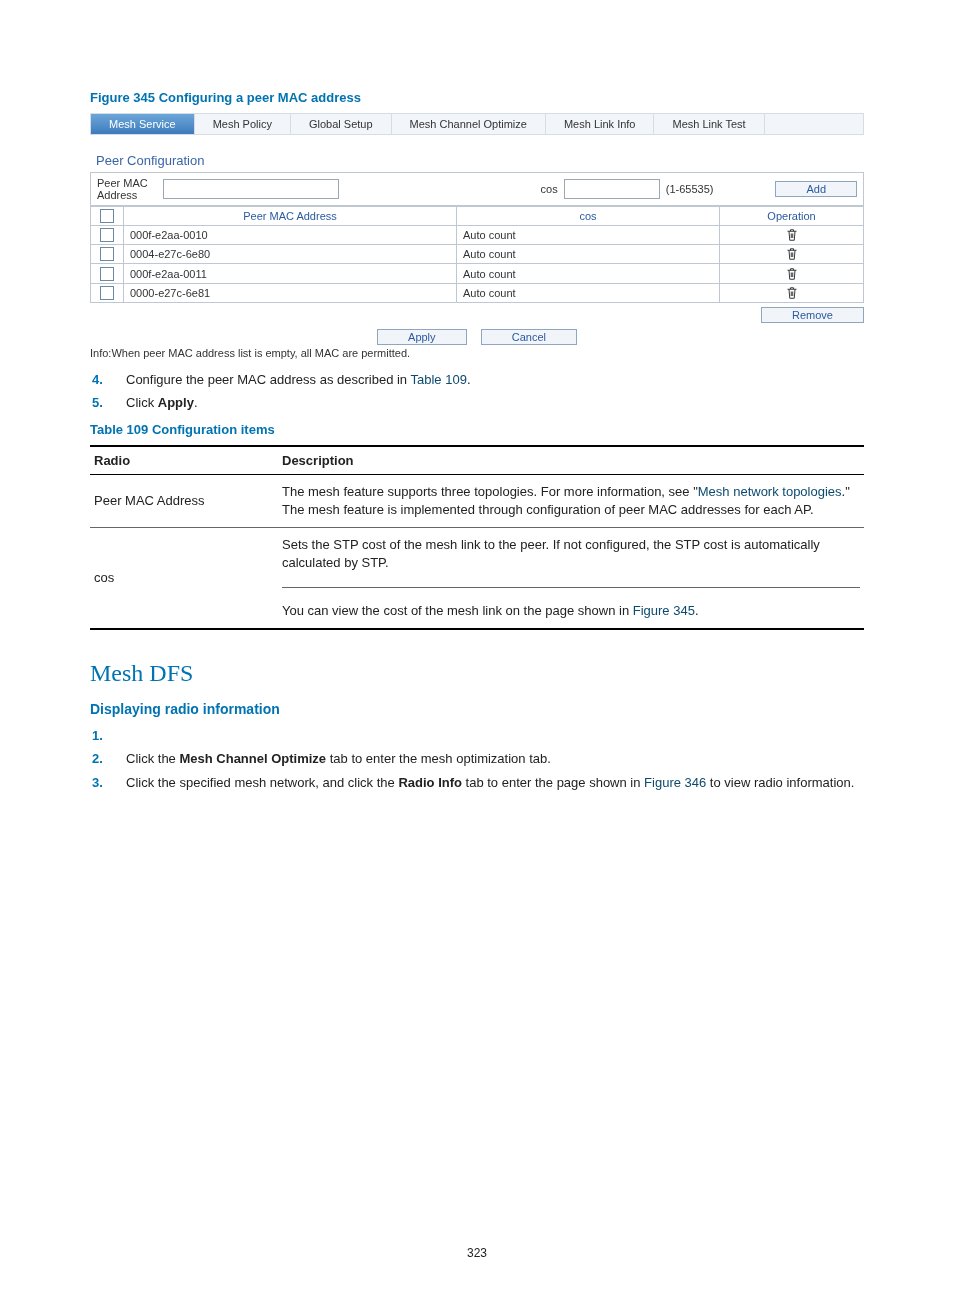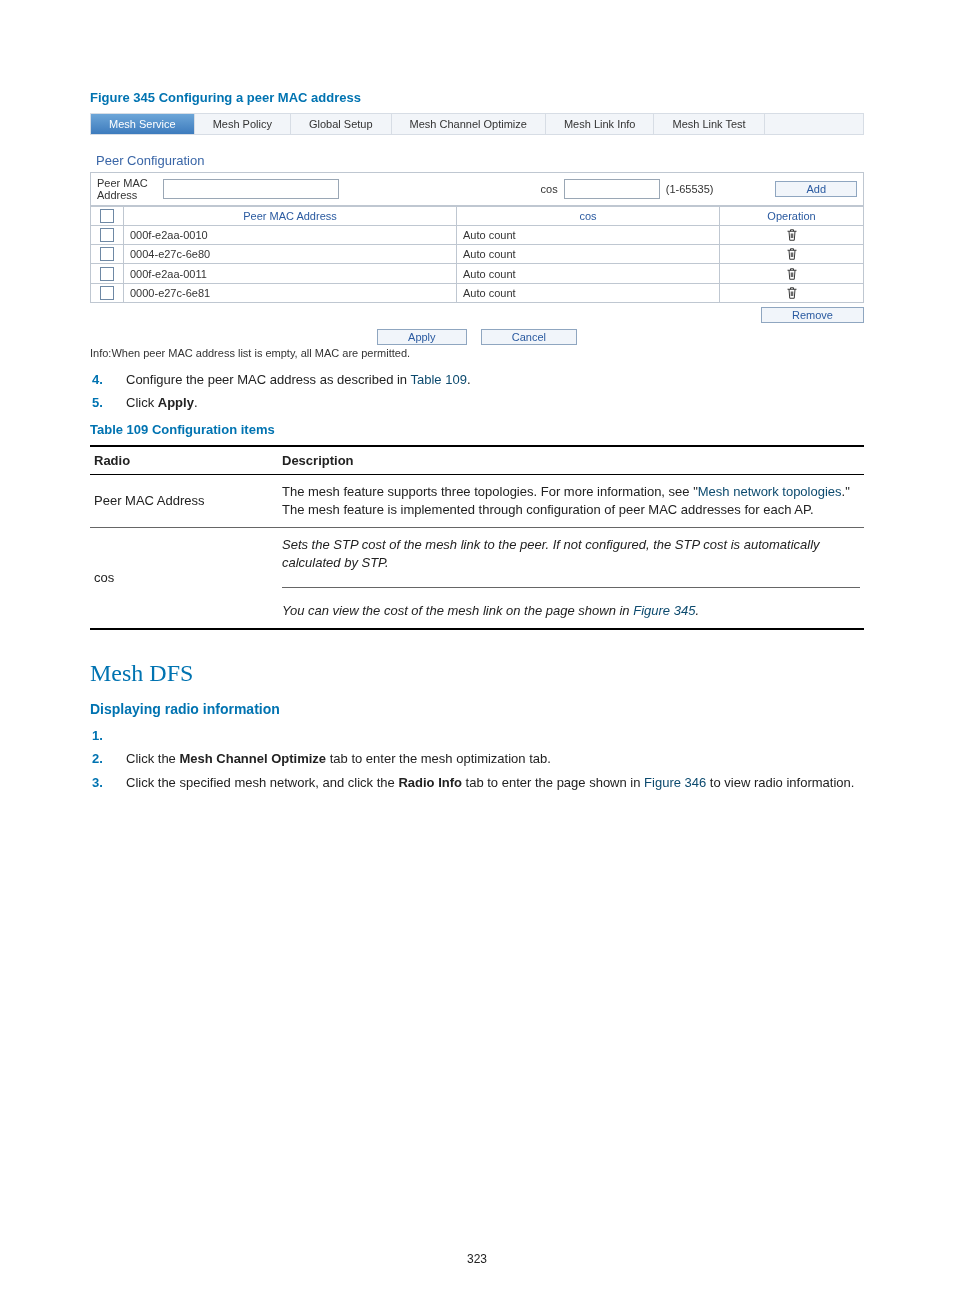--- a/index.html
+++ b/index.html
@@ -153,21 +153,21 @@
     padding: 8px 4px;
     vertical-align: top;
     font-size: 13px;
     line-height: 1.4;
   }
   .cfg-table tbody tr:last-child td { border-bottom: 2px solid #000; }
   .inner-hr { height: 0; border-top: 1px solid #666; margin: 6px 0; }
   .col-item { width: 180px; }
   .page-number {
     position: absolute;
-    bottom: 30px;
+    bottom: 36px;
     left: 0; right: 0;
     text-align: center;
     font-size: 12px;
   }
   .gt { font-family: Arial; }
 </style>
 </head>
 <body>
 
 <div class="page">
@@ -285,21 +285,21 @@
     </thead>
     <tbody>
       <tr>
         <td style="vertical-align:middle">Peer MAC Address</td>
         <td>
           <span>The mesh feature supports three topologies. For more information, see "</span><span class="link">Mesh network topologies</span><span>." The mesh feature is implemented through configuration of peer MAC addresses for each AP.</span>
         </td>
       </tr>
       <tr>
         <td style="vertical-align:middle">cos</td>
-        <td style="padding:0 4px;font-style:italic;">
+        <td style="padding:0 4px;">
           <div style="padding:8px 0;">
             <span>Sets the STP cost of the mesh link to the peer. If not configured, the STP cost is automatically calculated by STP.</span>
           </div>
           <div class="inner-hr"></div>
           <div style="padding:8px 0;">
             <span>You can view the cost of the mesh link on the page shown in </span><span class="link">Figure 345</span><span>.</span>
           </div>
         </td>
       </tr>
     </tbody>

